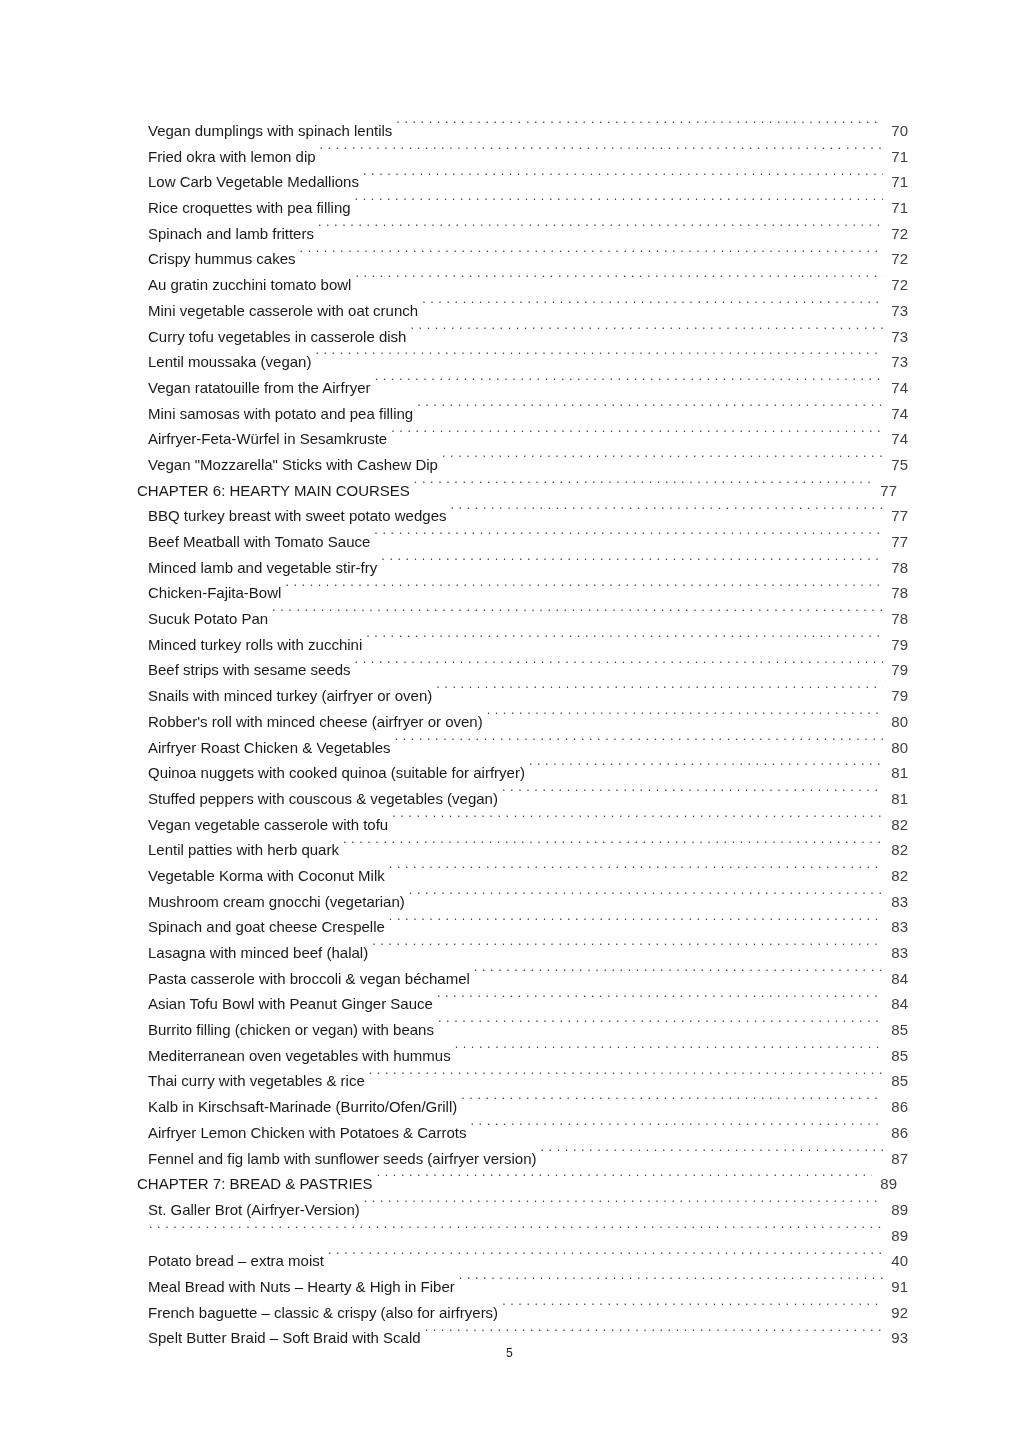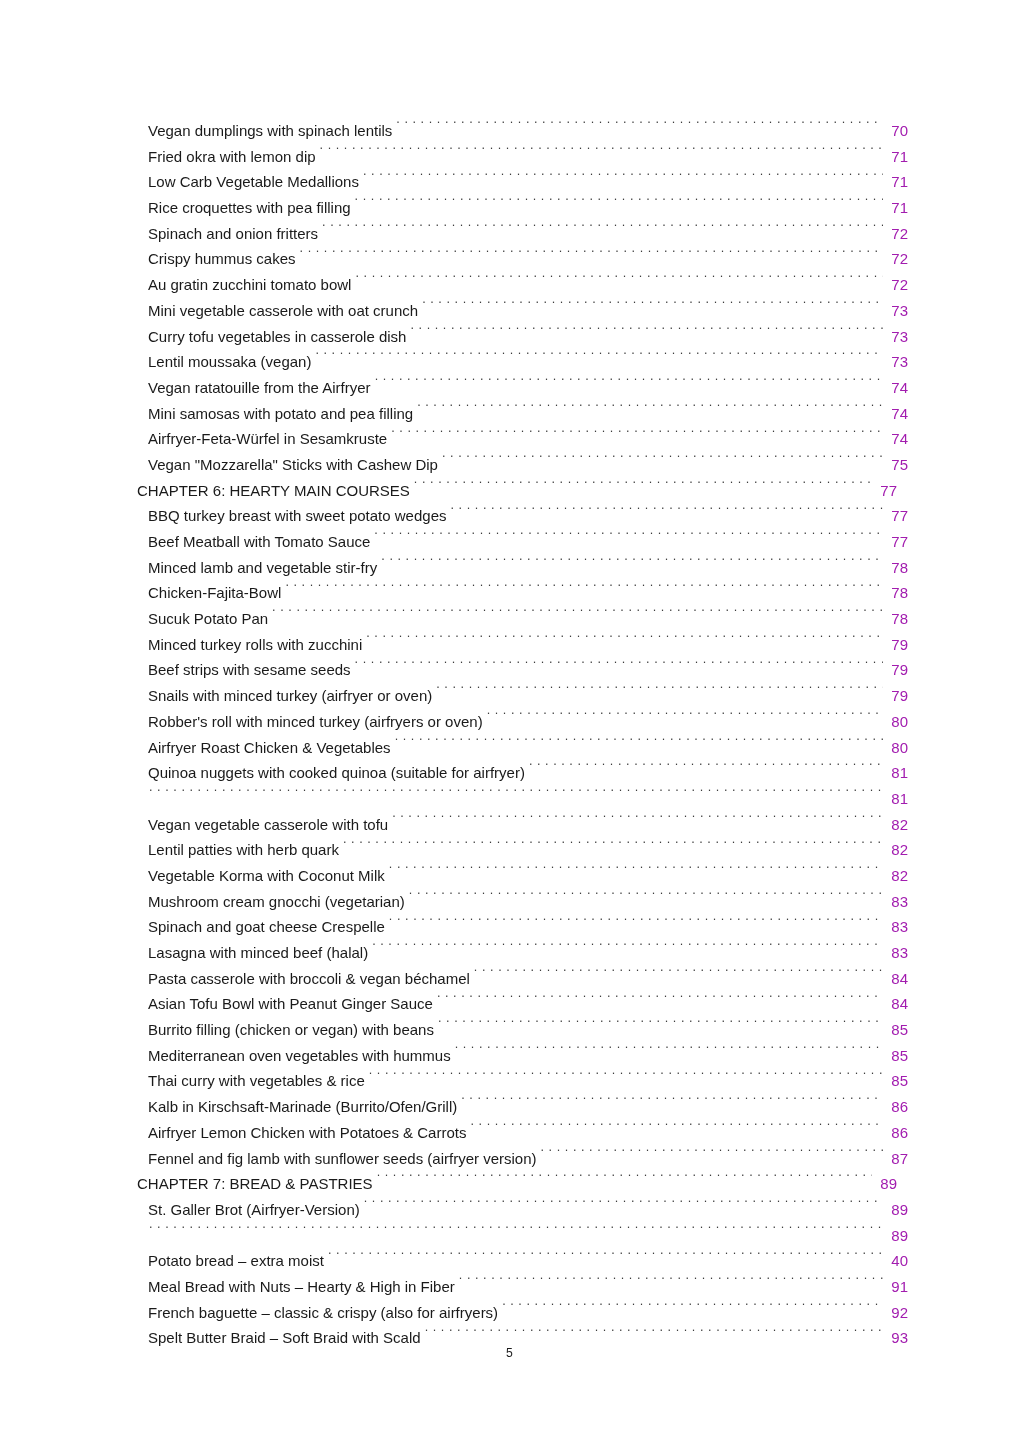--- a/index.html
+++ b/index.html
@@ -61,21 +61,21 @@
     white-space: nowrap;
     letter-spacing: 0.55px;
     font-size: 12.6px;
     color: #3d3d3d;
   }
   .toc-page {
     flex: 0 0 auto;
     text-align: right;
     min-width: 20px;
     padding-left: 4px;
-    color: #a21caf;
+    color: #404040;
   }
   .page-footer {
     position: absolute;
     left: 0;
     top: 1346px;
     width: 1019px;
     text-align: center;
     font-size: 12.2px;
     color: #1a1a1a;
   }
@@ -99,21 +99,21 @@
         <span class="toc-label">Low Carb Vegetable Medallions</span>
         <span class="toc-leader"></span>
         <span class="toc-page">71</span>
       </div>
       <div class="toc-row level-2">
         <span class="toc-label">Rice croquettes with pea filling</span>
         <span class="toc-leader"></span>
         <span class="toc-page">71</span>
       </div>
       <div class="toc-row level-2">
-        <span class="toc-label">Spinach and onion fritters</span>
+        <span class="toc-label">Spinach and lamb fritters</span>
         <span class="toc-leader"></span>
         <span class="toc-page">72</span>
       </div>
       <div class="toc-row level-2">
         <span class="toc-label">Crispy hummus cakes</span>
         <span class="toc-leader"></span>
         <span class="toc-page">72</span>
       </div>
       <div class="toc-row level-2">
         <span class="toc-label">Au gratin zucchini tomato bowl</span>
@@ -194,35 +194,36 @@
         <span class="toc-label">Beef strips with sesame seeds</span>
         <span class="toc-leader"></span>
         <span class="toc-page">79</span>
       </div>
       <div class="toc-row level-2">
         <span class="toc-label">Snails with minced turkey (airfryer or oven)</span>
         <span class="toc-leader"></span>
         <span class="toc-page">79</span>
       </div>
       <div class="toc-row level-2">
-        <span class="toc-label">Robber's roll with minced turkey (airfryers or oven)</span>
+        <span class="toc-label">Robber's roll with minced cheese (airfryer or oven)</span>
         <span class="toc-leader"></span>
         <span class="toc-page">80</span>
       </div>
       <div class="toc-row level-2">
         <span class="toc-label">Airfryer Roast Chicken &amp; Vegetables</span>
         <span class="toc-leader"></span>
         <span class="toc-page">80</span>
       </div>
       <div class="toc-row level-2">
         <span class="toc-label">Quinoa nuggets with cooked quinoa (suitable for airfryer)</span>
         <span class="toc-leader"></span>
         <span class="toc-page">81</span>
       </div>
       <div class="toc-row level-2">
+        <span class="toc-label">Stuffed peppers with couscous &amp; vegetables (vegan)</span>
         <span class="toc-leader"></span>
         <span class="toc-page">81</span>
       </div>
       <div class="toc-row level-2">
         <span class="toc-label">Vegan vegetable casserole with tofu</span>
         <span class="toc-leader"></span>
         <span class="toc-page">82</span>
       </div>
       <div class="toc-row level-2">
         <span class="toc-label">Lentil patties with herb quark</span>

